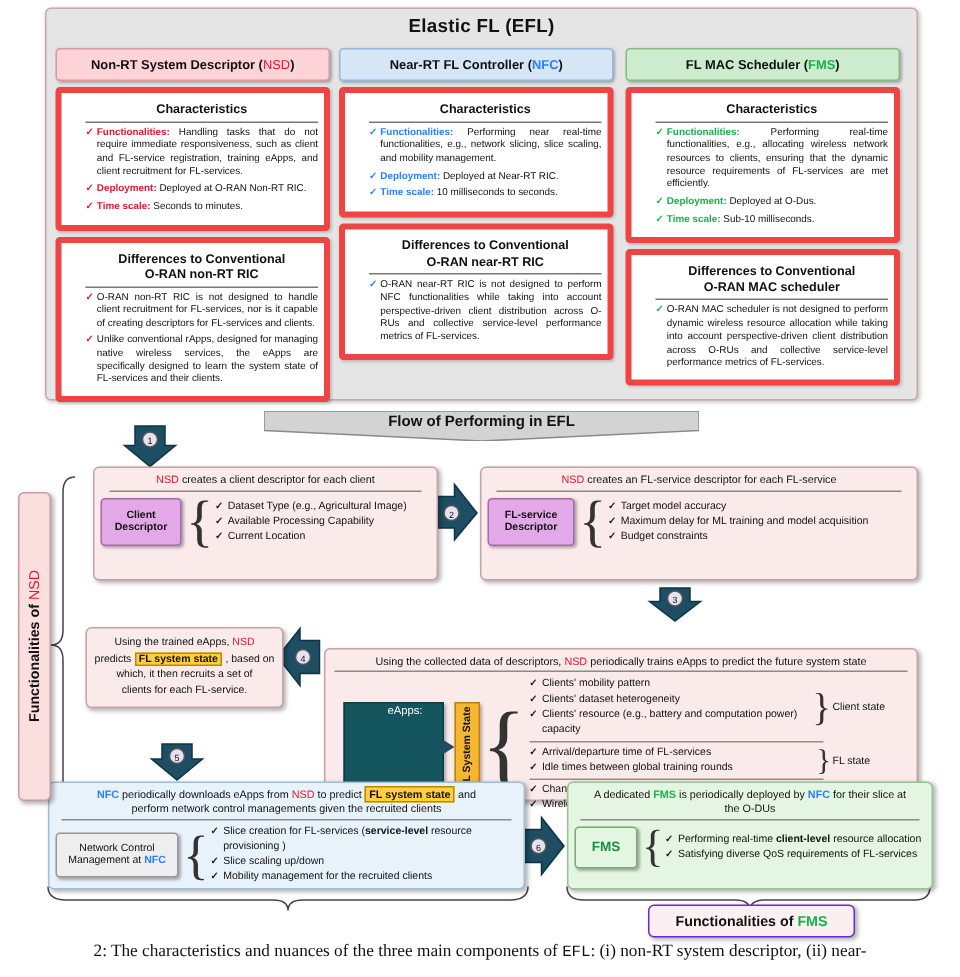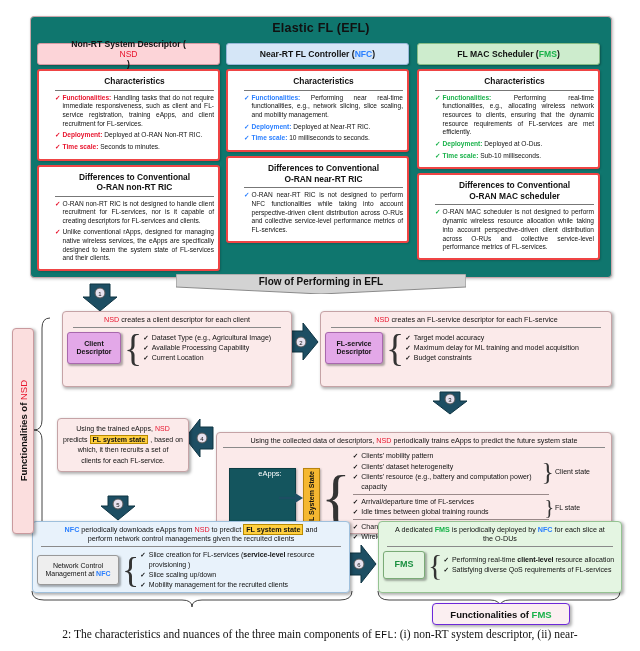--- a/index.html
+++ b/index.html
@@ -6,38 +6,38 @@
   body{width:640px;height:651px;font-family:"Liberation Sans",sans-serif;color:#111;overflow:hidden;}
   #root{position:relative;width:640px;height:651px;}
 
   
   .nsd{color:#e8142d;font-weight:normal;}
   .nfc{color:#2a7fff;font-weight:bold;}
   .fms{color:#19b24a;font-weight:bold;}
   .hl{background:#ffcf3f;padding:0 2px;border:1px solid #b98a00;font-weight:bold;color:#111;}
 
   
-  .top-panel{position:absolute;left:30px;top:16px;width:580px;height:260px;
-    border:1px solid #c9a7ab;border-radius:4px;background:#0f766e;
+  .top-panel{position:absolute;left:30px;top:5px;width:580px;height:260px;
+    border:1px solid #c9a7ab;border-radius:4px;background:#e5e5e5;
     box-shadow:1px 1px 3px rgba(0,0,0,.25);}
   .efl-title{position:absolute;left:0;top:4px;width:580px;text-align:center;
     font-size:12.5px;font-weight:bold;letter-spacing:.2px;}
 
   .col{position:absolute;top:26px;width:183px;height:228px;}
   .col1{left:6px;}
   .col2{left:195px;}
   .col3{left:386px;}
 
   .hdr{height:20px;border-radius:3px;display:flex;align-items:center;justify-content:center;
     font-size:8.6px;font-weight:bold;box-shadow:1px 1px 2px rgba(0,0,0,.28);}
-  .hdr1{background:#fcd4d8;border:1px solid #d79aa2;flex-direction:column;}
+  .hdr1{background:#fcd4d8;border:1px solid #d79aa2;}
   .hdr2{background:#d5e6f7;border:1px solid #97b8d8;}
   .hdr3{background:#cdeccd;border:1px solid #86bd86;}
 
-  .card{margin-top:4px;border:2px solid #ef4444;border-radius:3px;background:#fff;
+  .card{margin-top:4px;border:4px solid #ef4444;border-radius:3px;background:#fff;
     box-shadow:1px 1px 2px rgba(0,0,0,.18);padding:3px 4px 4px 16px;}
   .card-title{text-align:center;font-size:8.4px;font-weight:bold;padding:2px 0 3px;
     border-bottom:1px solid #777;margin-bottom:3px;line-height:1.25;}
   .li{display:flex;font-size:6.6px;line-height:1.32;margin-bottom:3px;text-align:justify;}
   .tick{flex:0 0 auto;margin-right:2px;font-size:6.6px;font-weight:bold;}
   .t-red{color:#e8142d;} .t-blue{color:#2a7fff;} .t-green{color:#19b24a;}
   .li .txt{flex:1;}
   .lbl-red{color:#e8142d;font-weight:bold;}
   .lbl-blue{color:#2a7fff;font-weight:bold;}
   .lbl-green{color:#19b24a;font-weight:bold;}
@@ -427,21 +427,21 @@
         <div class="bul">
             <span class="tick">✓</span>
             <span>Mobility management for the recruited clients</span>
           </div>
       </div>
     </div>
   </div>
 
   <div class="fbox green" style="left:378px;top:521px;width:242px;height:70px;">
     <div class="fb-title" style="padding:3px 4px 2px;">
-      <span>A dedicated </span><span class="fms">FMS</span><span> is periodically deployed by </span><span class="nfc">NFC</span><span> for each slice at</span><br>
+      <span>A dedicated </span><span class="fms">FMS</span><span> is periodically deployed by </span><span class="nfc">NFC</span><span> for their slice at</span><br>
       <span>the O-DUs</span>
     </div>
     <div class="fb-rule" style="margin:0 8px 4px;"></div>
     <div style="display:flex;align-items:center;padding:0 4px;">
       <div class="tag tag-green" style="width:34px;height:22px;">
         <span>FMS</span>
       </div>
       <div class="brace" style="font-size:30px;line-height:0;margin:0 1px 0 3px;">{</div>
       <div style="flex:1;">
         <div class="bul">

